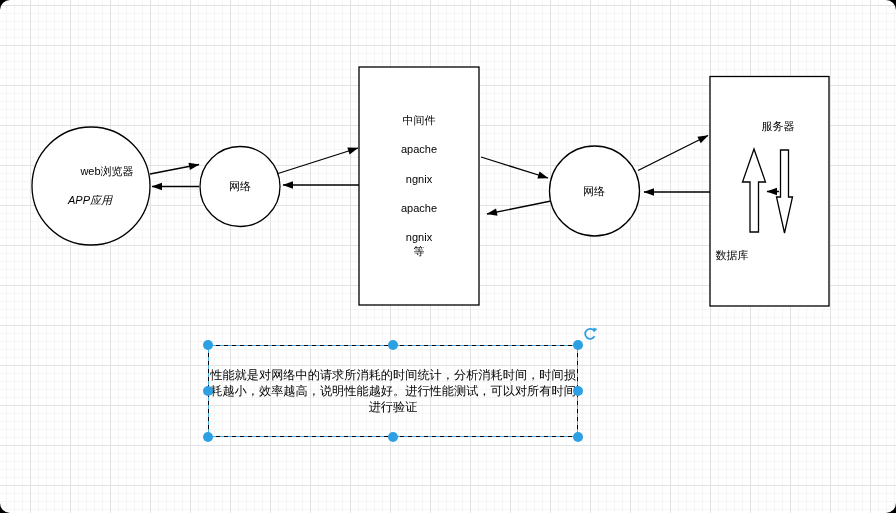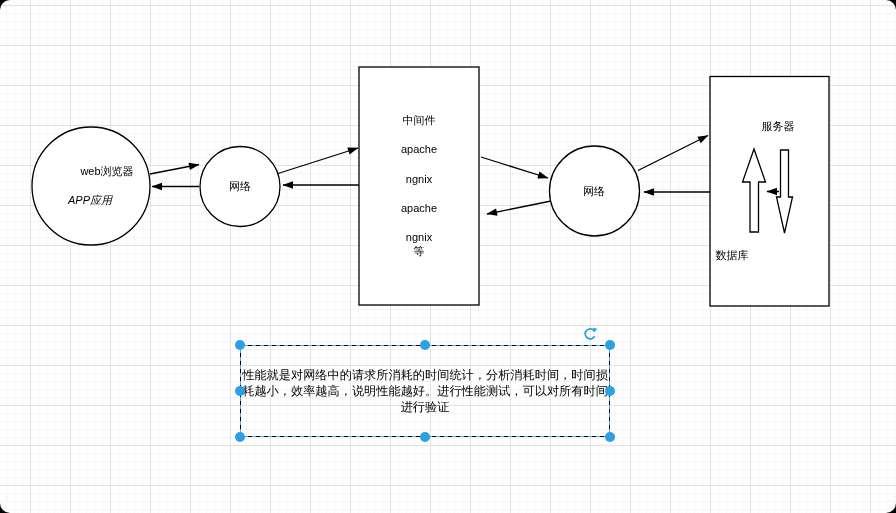--- a/index.html
+++ b/index.html
@@ -24,21 +24,21 @@
     transform:translate(-50%,-50%);
     font-size:11px;
     color:#000;
     white-space:nowrap;
     text-align:center;
   }
   
   .selection{
     position:absolute;
     left:208px;top:345px;width:370px;height:92px;
-    display:flex;align-items:center;justify-content:center;margin-left:32px;
+    display:flex;align-items:center;justify-content:center;
   }
   .note-text{
     font-size:12.2px;
     line-height:16px;
     color:#000;
     text-align:center;
     width:100%;
   }
   .sel-edge{position:absolute;}
   .sel-edge.h{height:1px;left:0;right:0;background:repeating-linear-gradient(90deg,#000 0 4px,#45aee8 4px 8px);}

